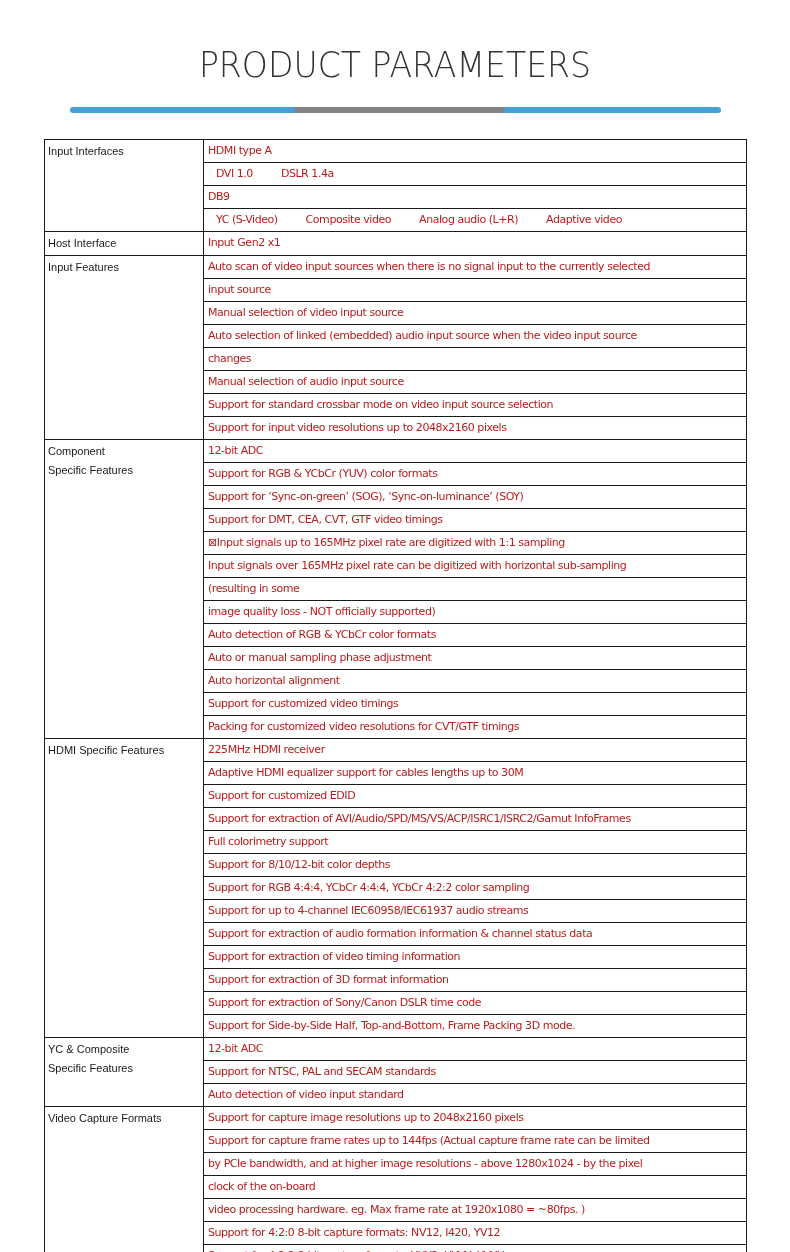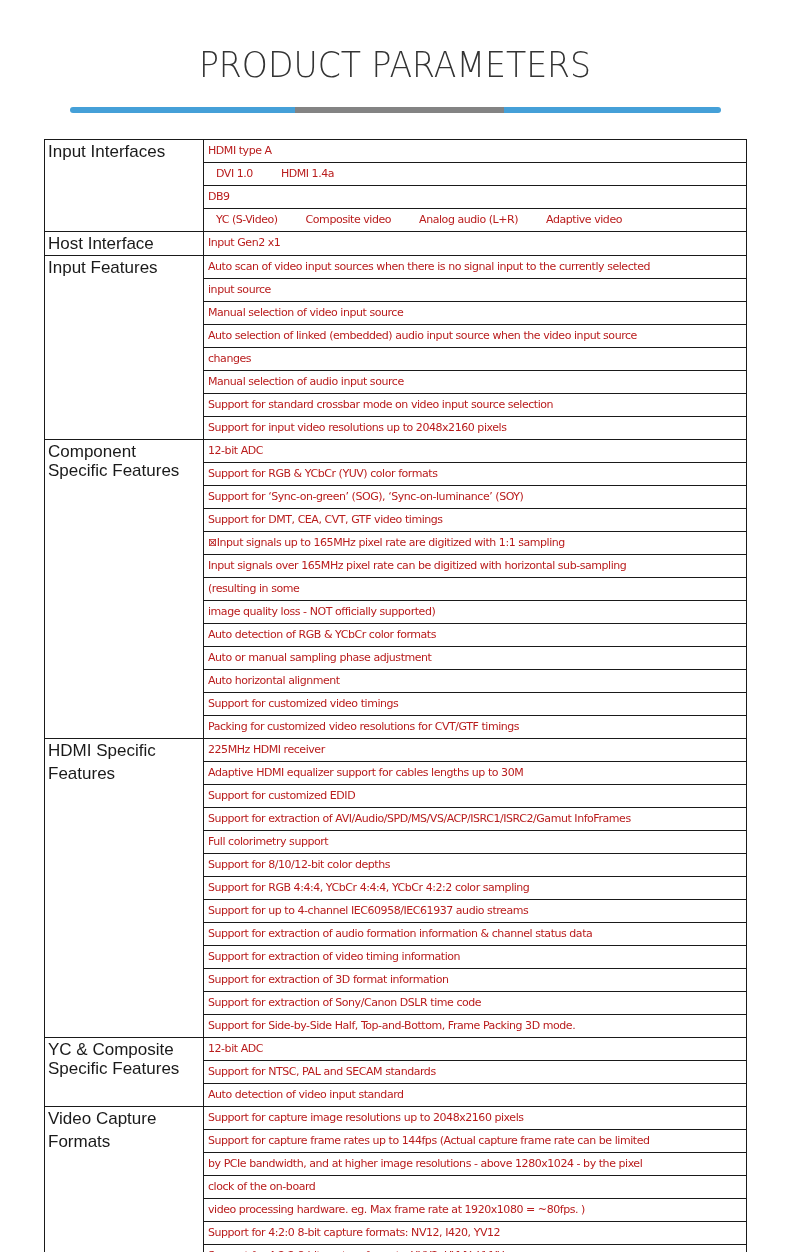--- a/index.html
+++ b/index.html
@@ -11,21 +11,21 @@
   }
   .bar { position: absolute; left: 70px; top: 107px; width: 651px; height: 6px; display: flex; border-radius: 3px; overflow: hidden; }
   .bar .seg-a { width: 225px; background: #45a0d8; }
   .bar .seg-b { width: 209px; background: #838383; }
   .bar .seg-c { flex: 1; background: #45a0d8; }
   table.params {
     position: absolute; left: 44px; top: 139px; width: 703px;
     border-collapse: collapse; table-layout: fixed;
   }
   table.params td { border: 1px solid #1a1a1a; padding: 0; vertical-align: top; }
-  td.cat { width: 155px; font-family: "Liberation Sans", sans-serif; font-size: 17px; color: #1a1a1a; padding: 4px 0 0 3px !important; line-height: 23px; }
+  td.cat { width: 155px; font-family: "Liberation Sans", sans-serif; font-size: 11px; color: #1a1a1a; padding: 4px 0 0 3px !important; line-height: 23px; }
   td.cat .cat-line { display: block; margin-top: -4px; }
   td.val { height: 22px; font-family: "DejaVu Sans", sans-serif; font-size: 11px; line-height: 22px; padding: 0 0 0 4px !important; white-space: nowrap; overflow: hidden; letter-spacing: -0.45px; color: #b91c1c; }
   .gap { display: inline-block; width: 28px; }
   .indent { display: inline-block; width: 8px; }
 </style>
 </head>
 <body>
 
 <div class="title">PRODUCT PARAMETERS</div>
 <div class="bar">
@@ -36,21 +36,21 @@
 
 <table class="params">
   <tbody id="params-body">
       <tr>
         <td class="cat" rowspan="4">
           <span class="cat-line">Input Interfaces</span>
         </td>
         <td class="val"><span>HDMI type A</span></td>
       </tr>
       <tr>
-        <td class="val"><span class="indent"></span><span>DVI 1.0</span><span class="gap"></span><span>HDMI 1.4a</span></td>
+        <td class="val"><span class="indent"></span><span>DVI 1.0</span><span class="gap"></span><span>DSLR 1.4a</span></td>
       </tr>
       <tr>
         <td class="val"><span>DB9</span></td>
       </tr>
       <tr>
         <td class="val"><span class="indent"></span><span>YC (S-Video)</span><span class="gap"></span><span>Composite video</span><span class="gap"></span><span>Analog audio (L+R)</span><span class="gap"></span><span>Adaptive video</span></td>
       </tr>
       <tr>
         <td class="cat" rowspan="1">
           <span class="cat-line">Host Interface</span>

